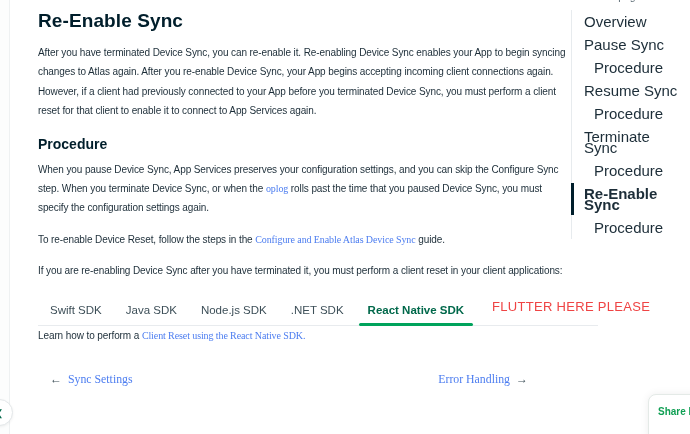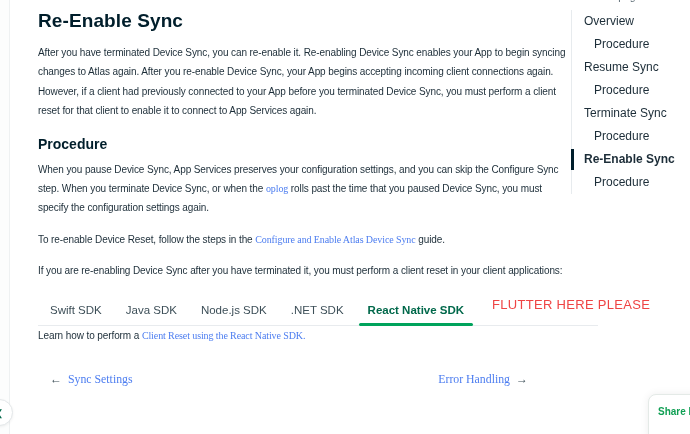--- a/index.html
+++ b/index.html
@@ -13,37 +13,37 @@
   .collapse-btn { position:absolute; left:-14px; top:399px; width:27px; height:27px;
     border-radius:50%; background:#fff; border:1px solid #e3e7e9;
     box-shadow:0 1px 3px rgba(0,0,0,.06); display:flex; align-items:center;
     justify-content:center; color:#00684a; font-size:9px; cursor:pointer; z-index:6; }
   .main { position:absolute; left:38px; top:0; width:532px; }
   h1.title { font-size:19px; font-weight:bold; color:#001e2b; margin:10px 0 11px; letter-spacing:.1px; }
   h2.sub { font-size:14px; font-weight:bold; color:#001e2b; margin:15px 0 8px; }
   p.body { font-size:10px; line-height:19.4px; color:#1c2d38; margin:0 0 12px; letter-spacing:-.1px; }
   p.body .b { font-weight:normal; }
   a.lnk { color:#4c7df0; text-decoration:none; cursor:pointer;font-family:Liberation Serif, serif; }
-  .tabs-row { display:flex; align-items:flex-start; width:560px; margin-top:16px;
+  .tabs-row { display:flex; align-items:center; width:560px; margin-top:16px;
     border-bottom:1px solid #e8ebee; }
   .tab { padding:7px 12px 9px; font-size:11.5px; color:#3d4f58; position:relative;
     cursor:pointer; white-space:nowrap; }
   .tab.active { font-weight:bold; color:#00684a; }
   .tab.active::after { content:''; position:absolute; left:3px; right:3px; bottom:-1px;
     height:3px; background:#00a35c; border-radius:3px; }
   .annotation { margin-left:16px; padding-bottom:9px; font-size:13px; color:#ef4444;
     letter-spacing:.3px; white-space:nowrap; }
   .note { margin-top:20px; }
   .pagination { display:flex; justify-content:space-between; align-items:center;
     width:478px; margin:27px 0 0 12px; font-size:11.8px; }
   .pagination a { display:flex; align-items:center; gap:6px; }
   .arrow { color:#3d4f58; font-size:12px; }
   .toc { position:absolute; left:571px; top:10px; width:116px; }
   .toc ul { list-style:none; border-left:1px solid #e7ebee; }
-  .toc li { font-size:12px; color:#1c2d38; padding:6px 0 6px 12px; position:relative;
+  .toc li { font-size:15px; color:#1c2d38; padding:6px 0 6px 12px; position:relative;
     cursor:pointer; line-height:11px; }
   .toc li.ind { padding-left:22px; }
   .toc li.active { font-weight:bold; }
   .toc li.active::before { content:''; position:absolute; left:-1px; top:1px; bottom:1px;
     width:3px; background:#001e2b; }
   .toc-clip { position:absolute; left:582px; top:0; height:3px; width:100px; overflow:hidden; }
   .toc-clip span { display:block; margin-top:-10px; font-size:10.5px; color:#5c6c75; }
   .feedback { position:absolute; left:648px; top:394px; width:90px; height:50px;
     background:#fff; border:1px solid #e4eae7; border-radius:8px;
     box-shadow:0 0 8px rgba(0,0,0,.07); color:#0f9f53; font-size:10px;
@@ -91,20 +91,21 @@
       </a>
     </div>
   </div>
 
   <div class="toc-clip">
     <span>On this page</span>
   </div>
   <nav class="toc">
     <ul>
         <li class="">Overview</li>
+        <li class="">Pause Sync</li>
         <li class="ind ">Procedure</li>
         <li class="">Resume Sync</li>
         <li class="ind ">Procedure</li>
         <li class="">Terminate Sync</li>
         <li class="ind ">Procedure</li>
         <li class="active">Re-Enable Sync</li>
         <li class="ind ">Procedure</li>
       </ul>
   </nav>
 

